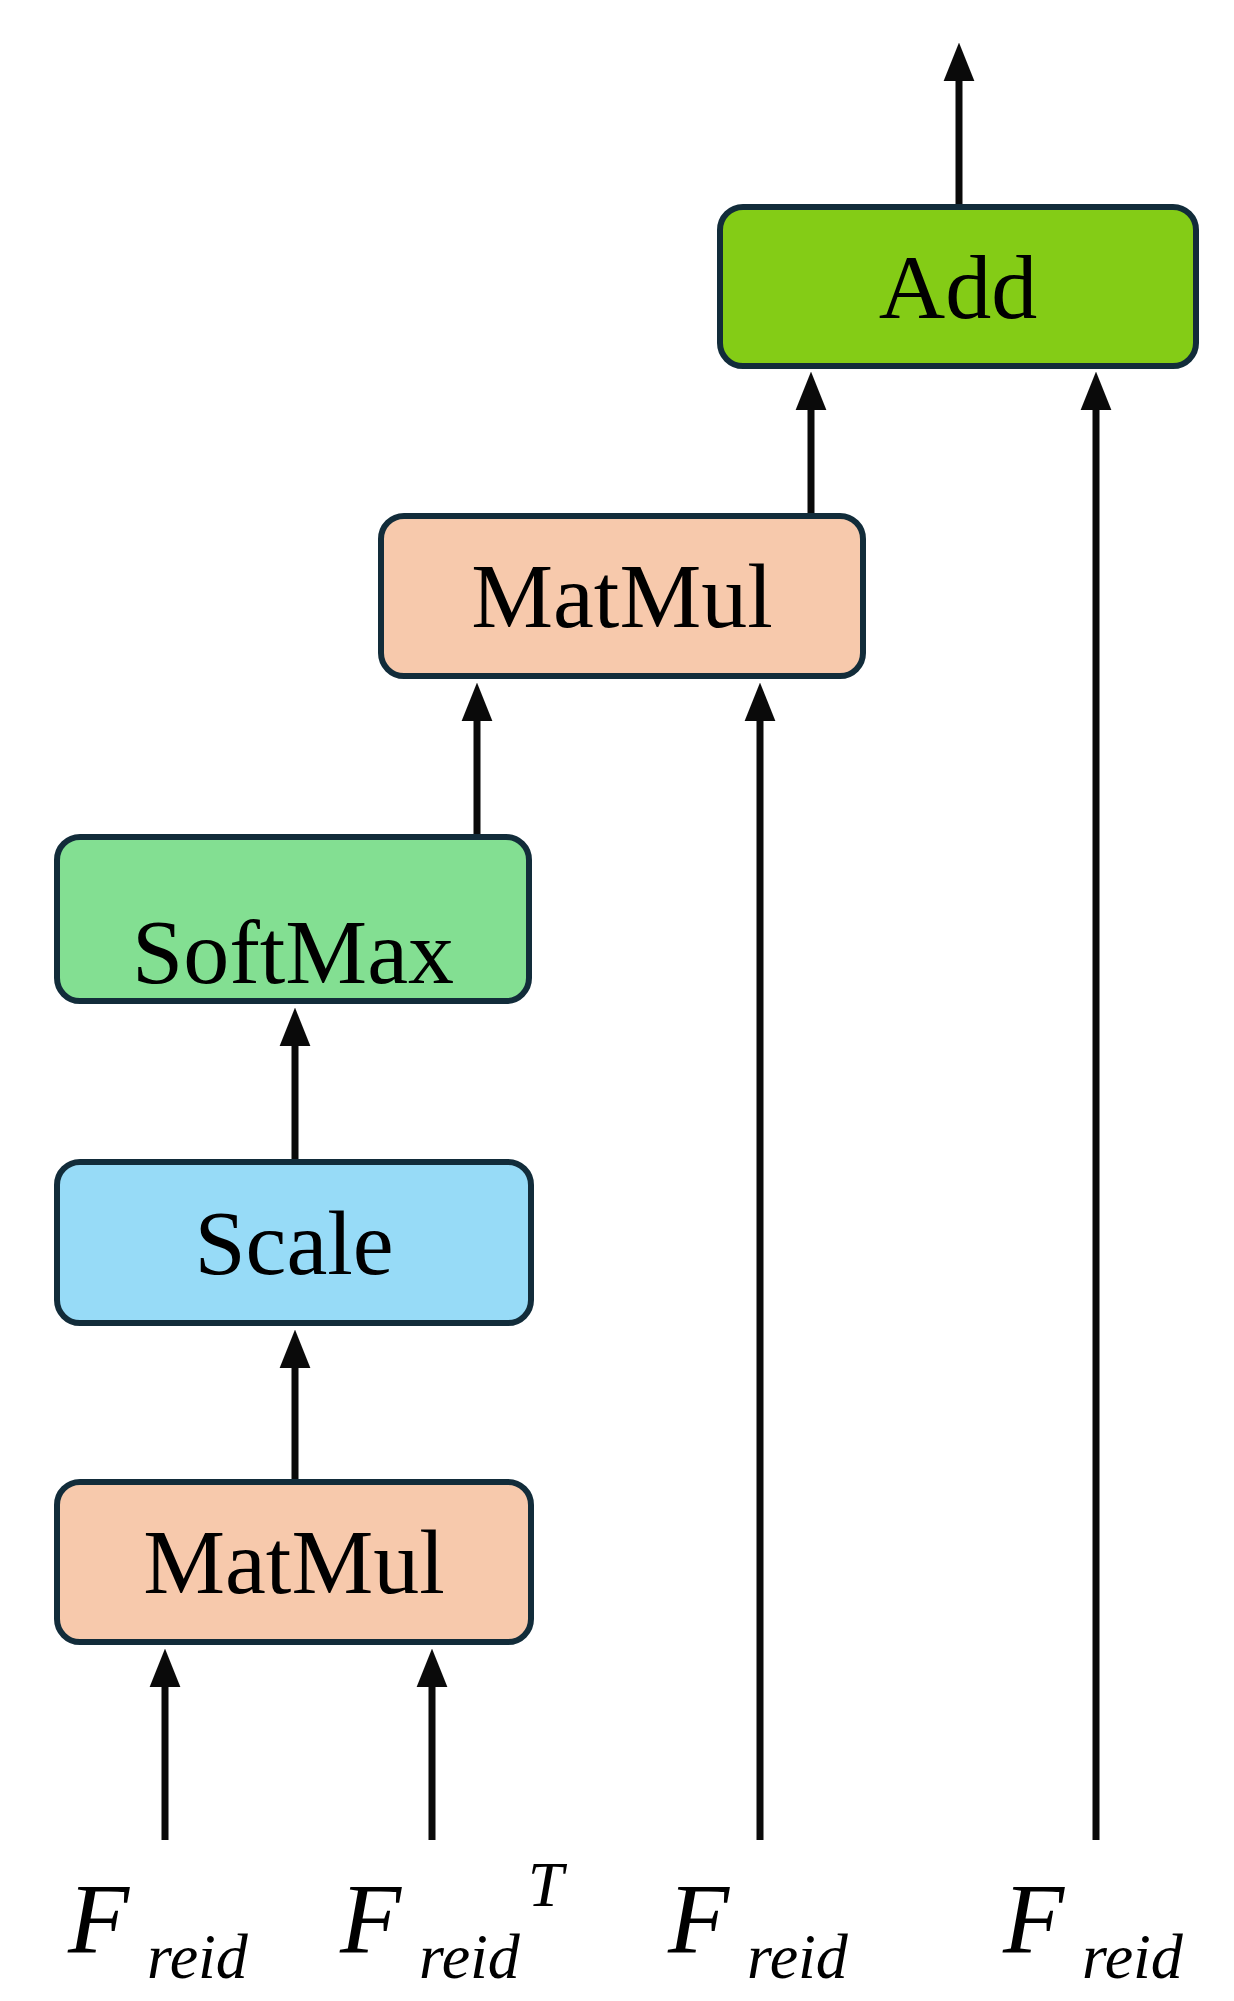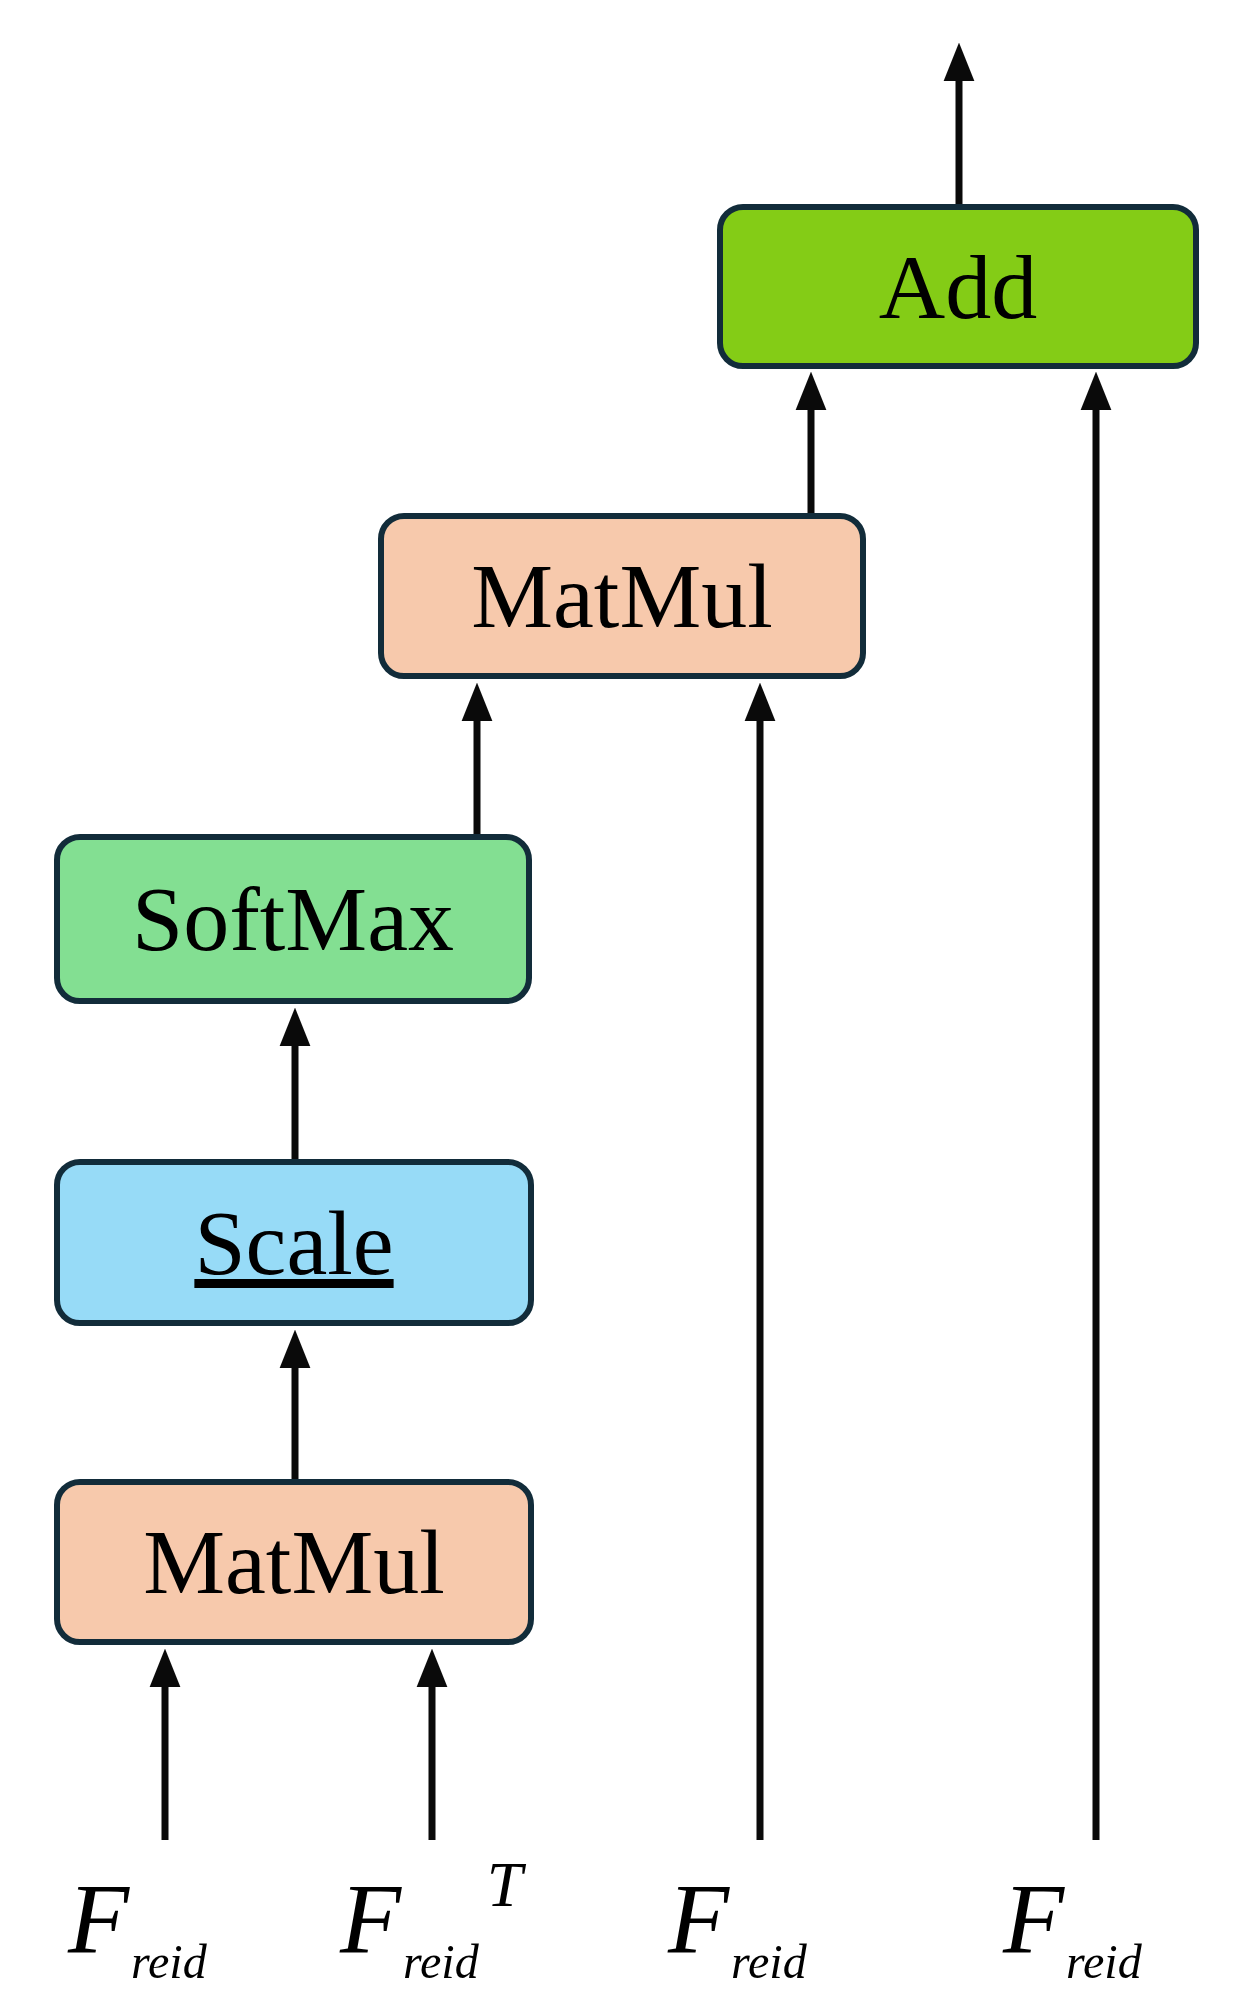--- a/index.html
+++ b/index.html
@@ -38,40 +38,40 @@
     display: flex;
     align-items: center;
     justify-content: center;
     color: var(--text, #000000);
     font-size: 92px;
     line-height: 1;
   }
   #node-add          { left: 717px; top: 204px; width: 482px; height: 165px; }
   #node-matmul-upper { left: 378px; top: 513px; width: 488px; height: 166px; }
   #node-softmax      { left:  54px; top: 834px; width: 478px; height: 170px; }
-  #node-scale        { left:  54px; top: 1159px; width: 480px; height: 167px; text-decoration: underline; }
+  #node-scale        { left:  54px; top: 1159px; width: 480px; height: 167px; }
   #node-matmul-lower { left:  54px; top: 1479px; width: 480px; height: 166px; }
 
   .mlabel {
     position: absolute;
     top: 1869px;
     color: var(--text, #000000);
     font-style: italic;
     white-space: nowrap;
     line-height: 1;
   }
   .mlabel .base {
     display: inline-block;
     font-size: 100px;
   }
   .mlabel .sub {
     display: inline-block;
-    font-size: 48px;
+    font-size: 64px;
     transform: translateY(26px);
-    margin-left: 2px;
+    margin-left: 18px;
   }
   .mlabel .sup {
     display: inline-block;
     font-size: 64px;
     transform: translateY(-46px);
     margin-left: 8px;
   }
   #input-1 { left:  68px; }
   #input-2 { left: 340px; text-decoration: underline; }
   #input-3 { left: 668px; }
@@ -100,21 +100,21 @@
   </svg>
 
   <div class="node" id="node-add" style="background: #84cc16;">
     <span>Add</span>
   </div>
 
   <div class="node" id="node-matmul-upper" style="background: rgb(247, 201, 172);">
     <span>MatMul</span>
   </div>
 
-  <div class="node" id="node-softmax" style="background: rgb(131, 223, 146);">
+  <div class="node" id="node-softmax" style="background: rgb(131, 223, 146); align-items: flex-end;">
     <span>SoftMax</span>
   </div>
 
   <div class="node" id="node-scale" style="background: rgb(151, 219, 247);">
     <span>Scale</span>
   </div>
 
   <div class="node" id="node-matmul-lower" style="background: rgb(247, 201, 172);">
     <span>MatMul</span>
   </div>

